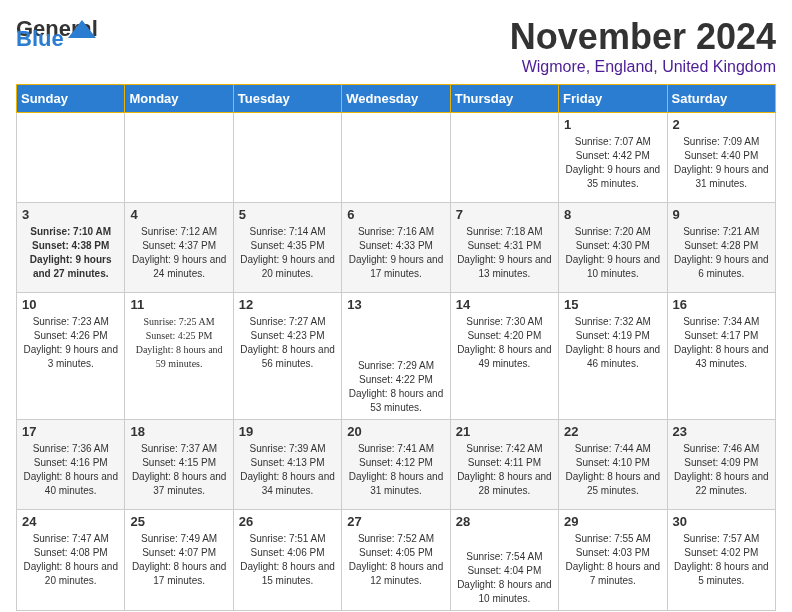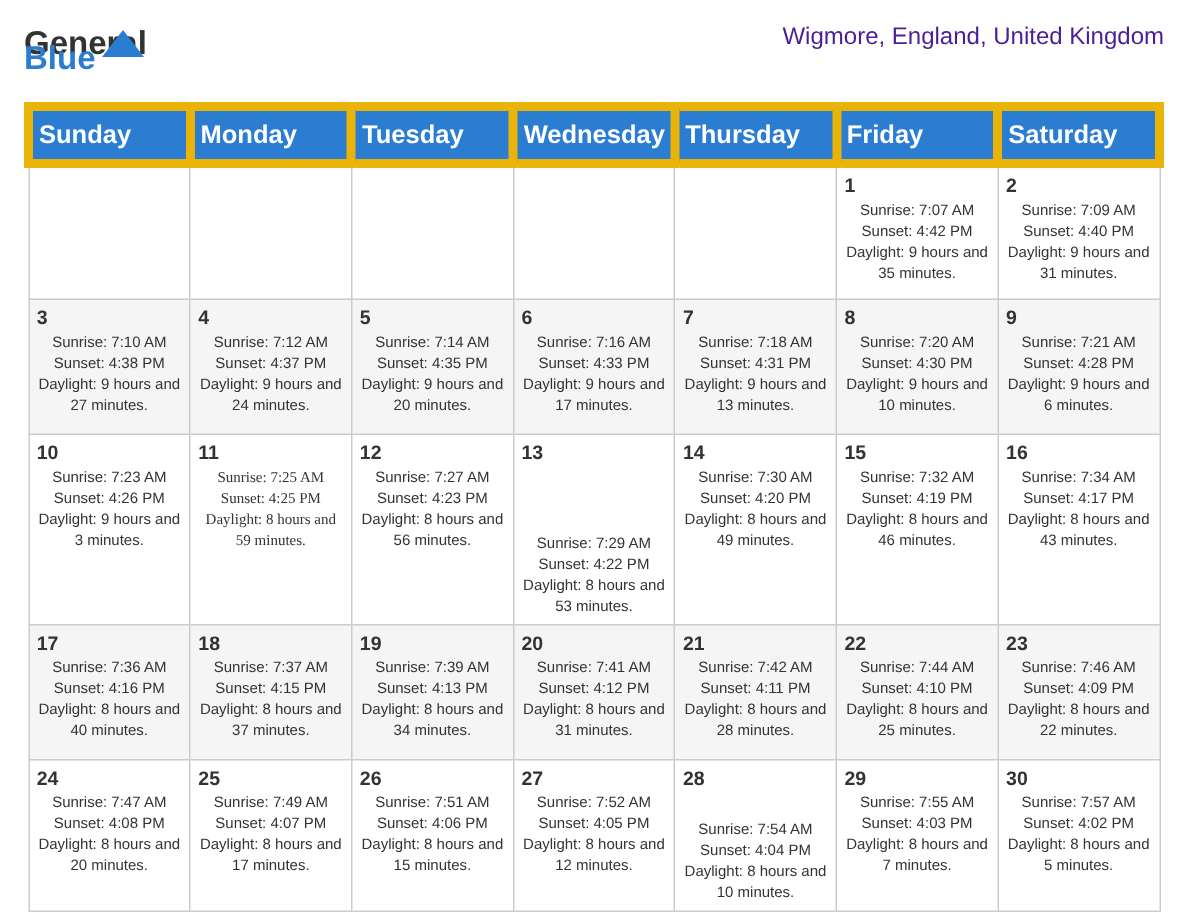--- a/index.html
+++ b/index.html
@@ -34,25 +34,25 @@
       color: #4c1d95;
     }
     table {
       width: 100%;
       border-collapse: collapse;
       table-layout: fixed;
     }
     thead tr th {
       background: #2a7dd1;
       color: #fff;
-      font-size: 17px;
+      font-size: 13px;
       font-weight: bold;
       padding: 6px 4px;
       text-align: left;
-      border: 6px solid #eab308;
+      border: 1px solid #eab308;
     }
     tbody tr td {
       vertical-align: top;
       border: 1px solid #ccc;
       padding: 4px 5px;
       font-size: 10.5px;
       color: #333;
       height: 90px;
       background: #fff;
     }
@@ -84,20 +84,21 @@
       <div style="position:relative; width:60px; height:44px;">
         <span style="font-size:22px; font-weight:bold; color:#333; position:absolute; top:0; left:0;">General</span>
         <span style="font-size:22px; font-weight:bold; color:#2a7dd1; position:absolute; top:10px; left:0;">Blue</span>
         <svg style="position:absolute; top:4px; left:52px;" width="28" height="18" viewBox="0 0 28 18">
           <polygon points="0,18 14,0 28,18" fill="#2a7dd1"></polygon>
         </svg>
       </div>
     </div>
   </div>
   <div class="title-area">
+    <div class="month-title">November 2024</div>
     <div class="location-title">Wigmore, England, United Kingdom</div>
   </div>
 </div>
 
 <table>
   <thead>
     <tr>
     <th>Sunday</th>
         <th>Monday</th>
         <th>Tuesday</th>
@@ -123,21 +124,21 @@
         <td>
           <span class="day-number">2</span>
           <div class="day-info" style="white-space: pre-line;">Sunrise: 7:09 AM
 Sunset: 4:40 PM
 Daylight: 9 hours and 31 minutes.</div>
         </td>
       </tr>
       <tr>
         <td>
           <span class="day-number">3</span>
-          <div class="day-info" style="white-space: pre-line;">Sunrise: 7:10 AM
+          <div class="day-info" style="white-space: pre-line; font-weight: bold;">Sunrise: 7:10 AM
 Sunset: 4:38 PM
 Daylight: 9 hours and 27 minutes.</div>
         </td>
         <td>
           <span class="day-number">4</span>
           <div class="day-info" style="white-space: pre-line;">Sunrise: 7:12 AM
 Sunset: 4:37 PM
 Daylight: 9 hours and 24 minutes.</div>
         </td>
         <td>

